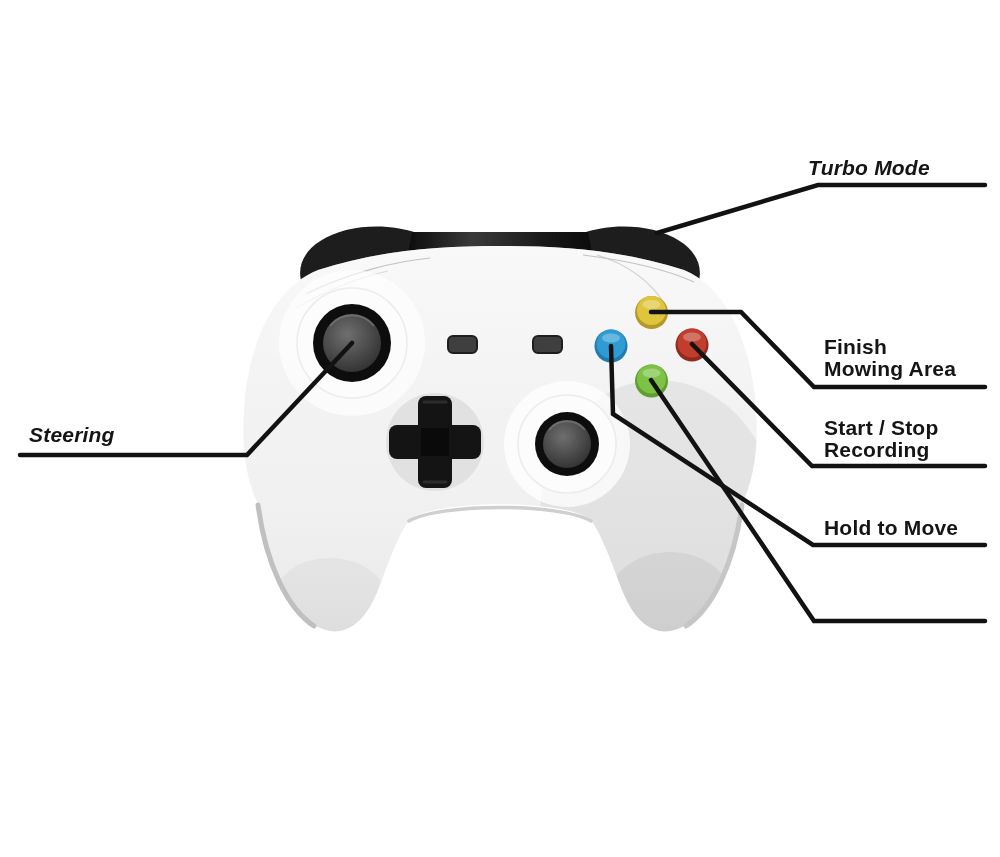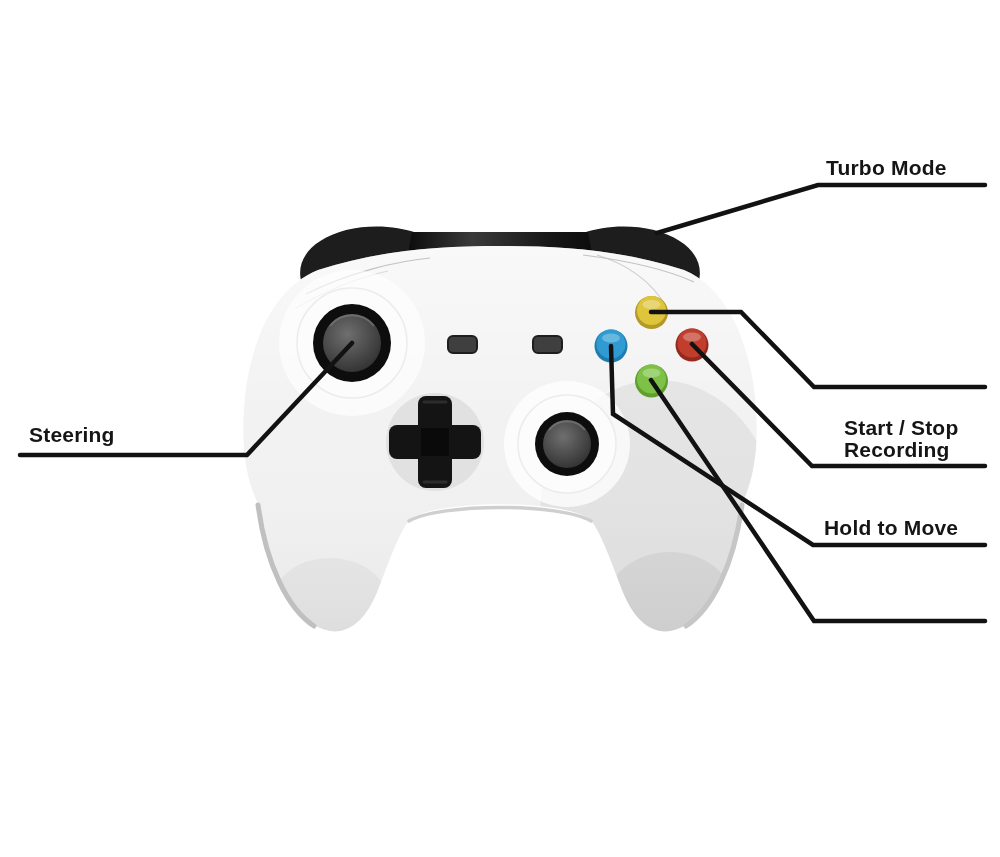--- a/index.html
+++ b/index.html
@@ -122,32 +122,36 @@
     <g fill="none" stroke-width="4.5" stroke-linejoin="miter" stroke-linecap="round">
       <polyline points="657,233 818,185 985,185" stroke="#121212"></polyline>
       <polyline points="651,312 741,312 814,387 985,387" stroke="#121212"></polyline>
       <polyline points="692,344 812,466 985,466" stroke="#121212"></polyline>
       <polyline points="611,346 613,414 813,545 985,545" stroke="#121212"></polyline>
       <polyline points="651,380 814,621 985,621" stroke="#121212"></polyline>
       <polyline points="352,343 247,455 20,455" stroke="#121212"></polyline>
     </g>
   </svg>
 
-  <div class="label" style="left:826px; top:157px;">
+  <div class="label" style="left:808px; top:157px;font-style:italic;">
     <div>Turbo Mode</div>
   </div>
 
+  <div class="label" style="left:824px; top:336px;">
+    <div>Finish</div>
+    <div>Mowing Area</div>
+  </div>
 
-  <div class="label" style="left:824px; top:417px;margin-left:20px;">
+  <div class="label" style="left:824px; top:417px;">
     <div>Start / Stop</div>
     <div>Recording</div>
   </div>
 
   <div class="label" style="left:824px; top:517px;text-align:right;">
     <div>Hold to Move</div>
   </div>
 
 
-  <div class="label" style="left:29px; top:424px;">
+  <div class="label" style="left:29px; top:424px;font-style:italic;">
     <div>Steering</div>
   </div>
 
 </div>
 
 </body></html>

